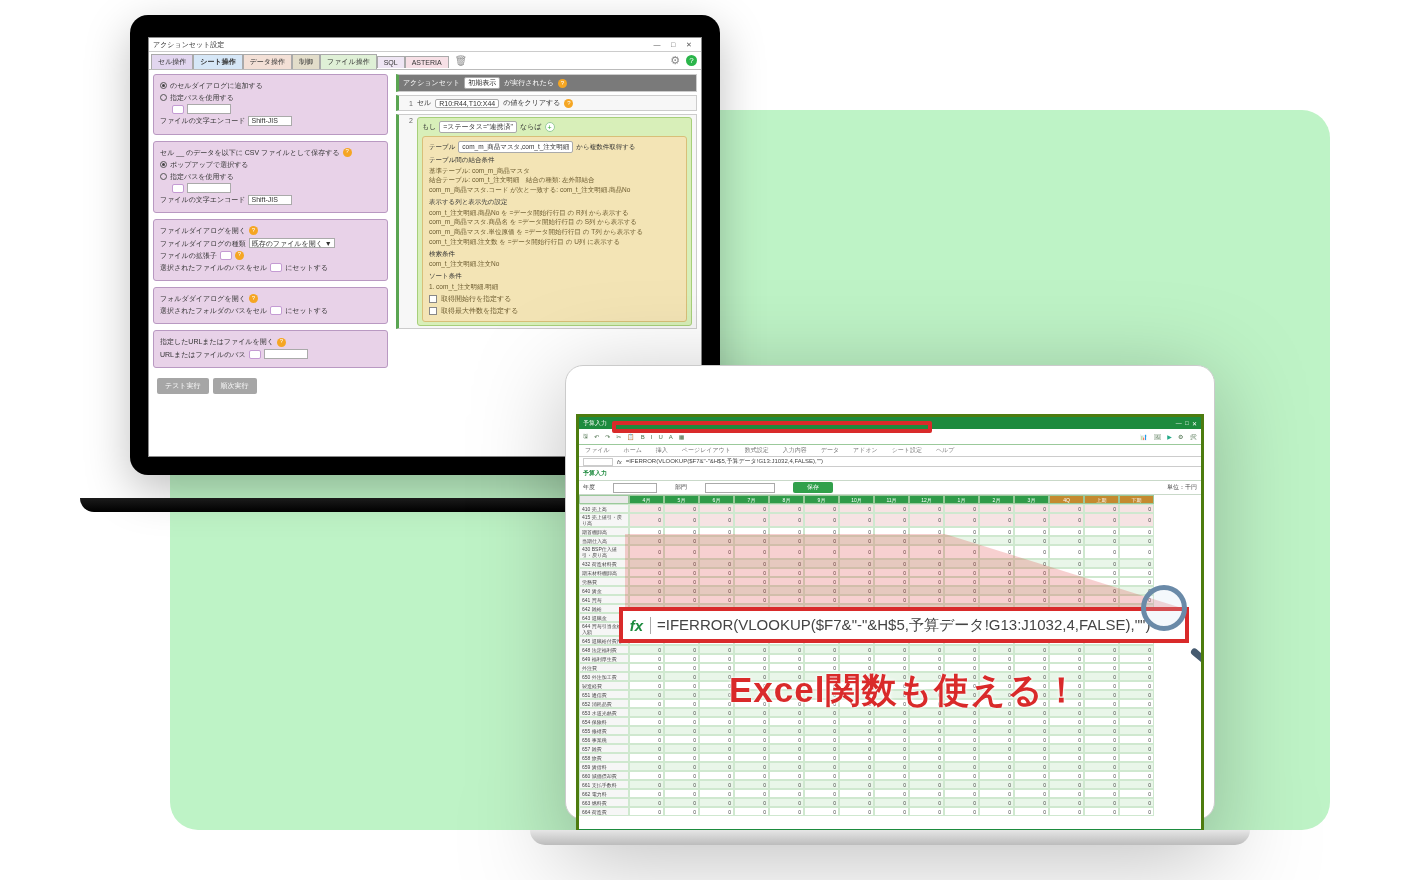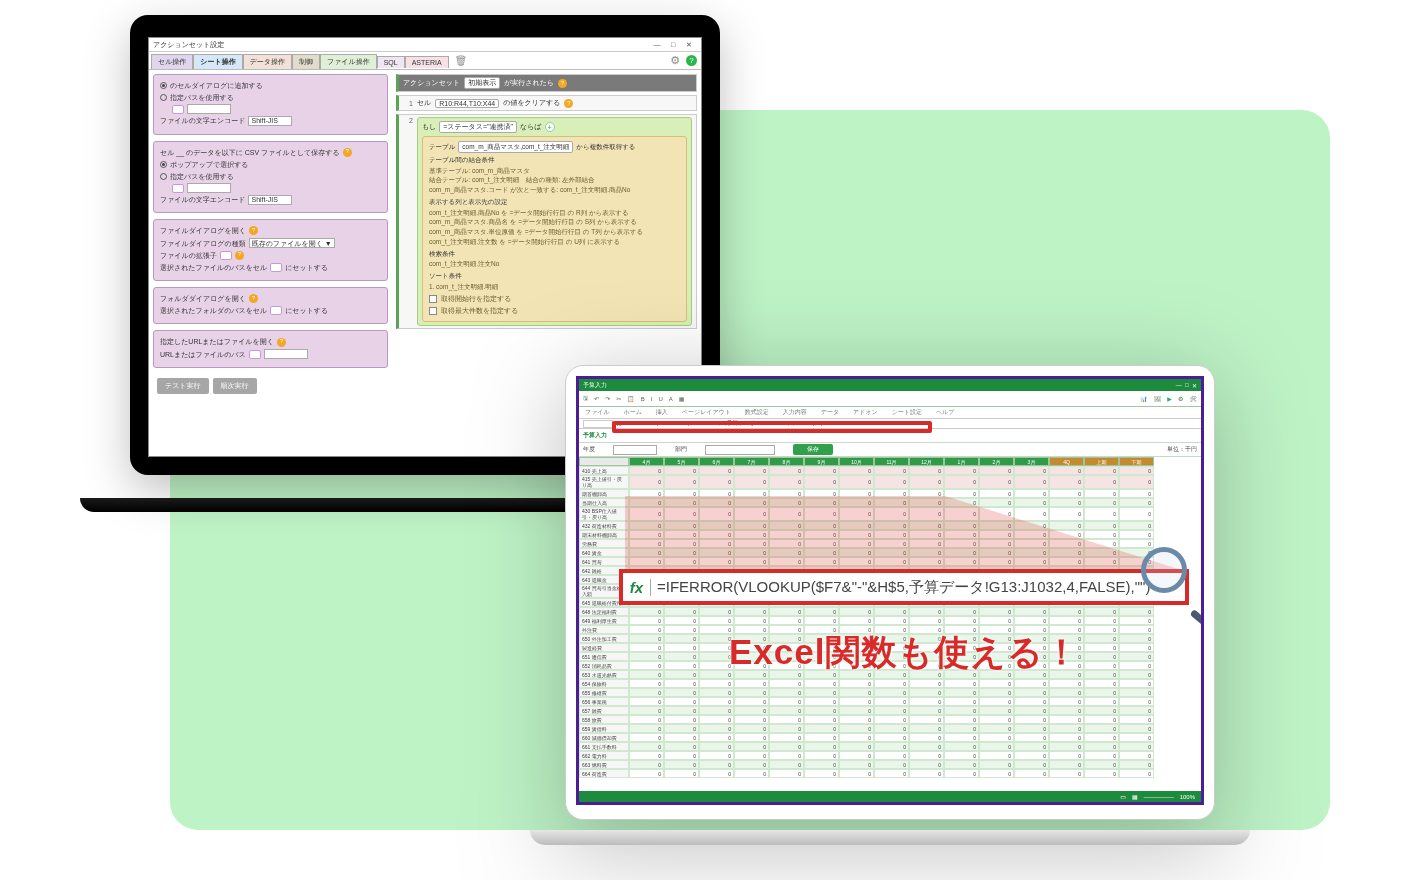--- a/index.html
+++ b/index.html
@@ -46,21 +46,21 @@
   .outer{background:#d8efb9;border:1px solid #a7cf7a;border-radius:3px;padding:3px 4px;}
   .block2{background:#f3e4b5;border:1px solid #d8bf78;border-radius:3px;padding:4px 6px;font-size:6.5px;line-height:1.5;color:#6b5a2e;}
   .block2 .hd{color:#333;margin:2px 0 1px;}
   .chkrow{display:flex;align-items:center;gap:4px;font-size:7px;margin-top:2px;}
   .ck{width:8px;height:8px;border:1px solid #888;background:#fff;}
 
   
   .laptop2{position:absolute;left:530px;top:365px;width:720px;height:500px;filter:drop-shadow(0 15px 45px rgba(0,0,0,.25));}
   .laptop2 .bezel2{position:absolute;left:35px;top:0;width:650px;height:455px;background:#fff;border-radius:18px;padding:10px 10px 14px;border:1px solid #cbcbcb;}
   .laptop2 .base2{position:absolute;left:0;bottom:20px;width:720px;height:15px;background:linear-gradient(#e6e6e6,#bcbcbc);border-radius:0 0 40px 40px;}
-  .xl{width:100%;height:100%;border:3px solid #4c1d95;background:#fff;display:flex;flex-direction:column;font-size:6px;color:#444;}
+  .xl{width:100%;height:100%;border:3px solid #4d7c0f;background:#fff;display:flex;flex-direction:column;font-size:6px;color:#444;margin-top:38px;}
   .xl .hdr{background:#1d8b3e;color:#fff;height:12px;display:flex;align-items:center;padding:0 4px;}
   .xl .hdr .sp{flex:1;}
   .xl .rib{height:16px;border-bottom:1px solid #9bc99b;display:flex;align-items:center;gap:6px;padding:0 4px;color:#4a6f4a;}
   .xl .rib span{white-space:nowrap;}
   .xl .rib .r{margin-left:auto;display:flex;gap:6px;}
   .xl .menurow{height:12px;border-bottom:1px solid #ccc;display:flex;align-items:center;gap:14px;padding:0 6px;color:#777;}
   .xl .fxrow{height:10px;border-bottom:1px solid #ccc;display:flex;align-items:center;padding:0 4px;gap:4px;}
   .xl .fxrow .cellref{width:30px;border:1px solid #ccc;height:8px;}
   .xl .fxrow .fxlab{font-style:italic;}
   .xl .sheet{flex:1;position:relative;overflow:hidden;}

